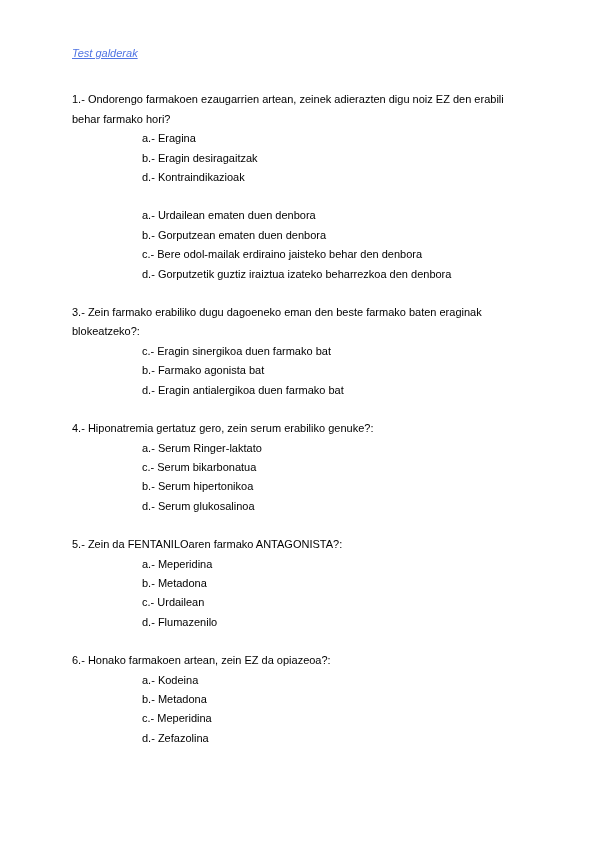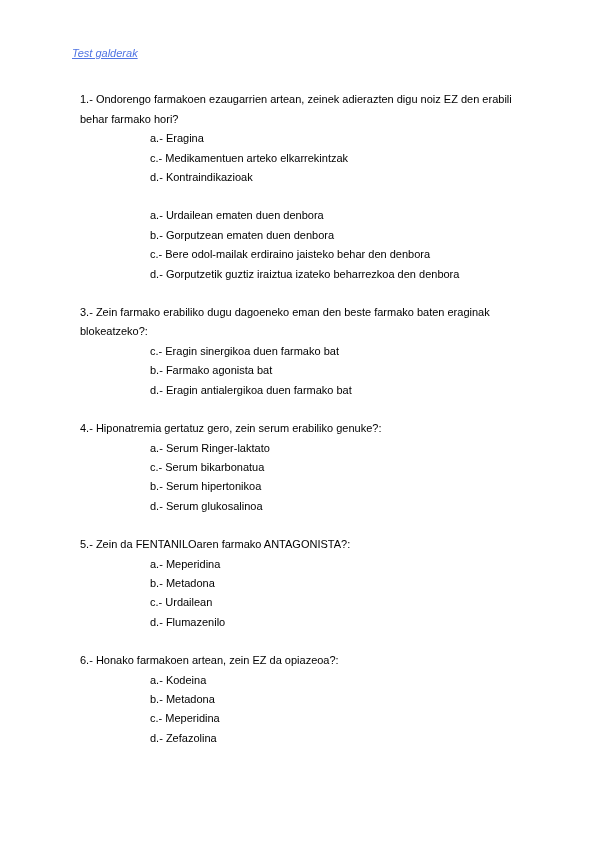--- a/index.html
+++ b/index.html
@@ -24,21 +24,21 @@
     font-style: italic;
     text-decoration: underline;
     line-height: 19.4px;
     margin-bottom: 27px;
     cursor: pointer;
   }
   .questions {
     width: 505px;
   }
   .question {
-    margin: 0 0 19px 8px;
+    margin: 0 0 19px 0;
   }
   .q-text {
     white-space: pre-line;
     line-height: 19.4px;
   }
   .options {
     padding-left: 70px;
   }
   .option {
     line-height: 19.4px;
@@ -48,21 +48,21 @@
 <body>
 
 <div class="page">
   <a class="doc-title" style="color: rgb(79, 116, 227);">Test galderak</a>
   <div class="questions">
   <div class="question">
     <div class="q-text">1.- Ondorengo farmakoen ezaugarrien artean, zeinek adierazten digu noiz EZ den erabili
 behar farmako hori?</div>
     <div class="options">
           <div class="option">a.- Eragina</div>
-          <div class="option">c.- Medikamentuen arteko elkarrekintzak</div>
+          <div class="option">b.- Eragin desiragaitzak</div>
           <div class="option">d.- Kontraindikazioak</div>
         </div>
   </div>
 
   <div class="question">
     <div class="options">
           <div class="option">a.- Urdailean ematen duen denbora</div>
           <div class="option">b.- Gorputzean ematen duen denbora</div>
           <div class="option">c.- Bere odol-mailak erdiraino jaisteko behar den denbora</div>
           <div class="option">d.- Gorputzetik guztiz iraiztua izateko beharrezkoa den denbora</div>

